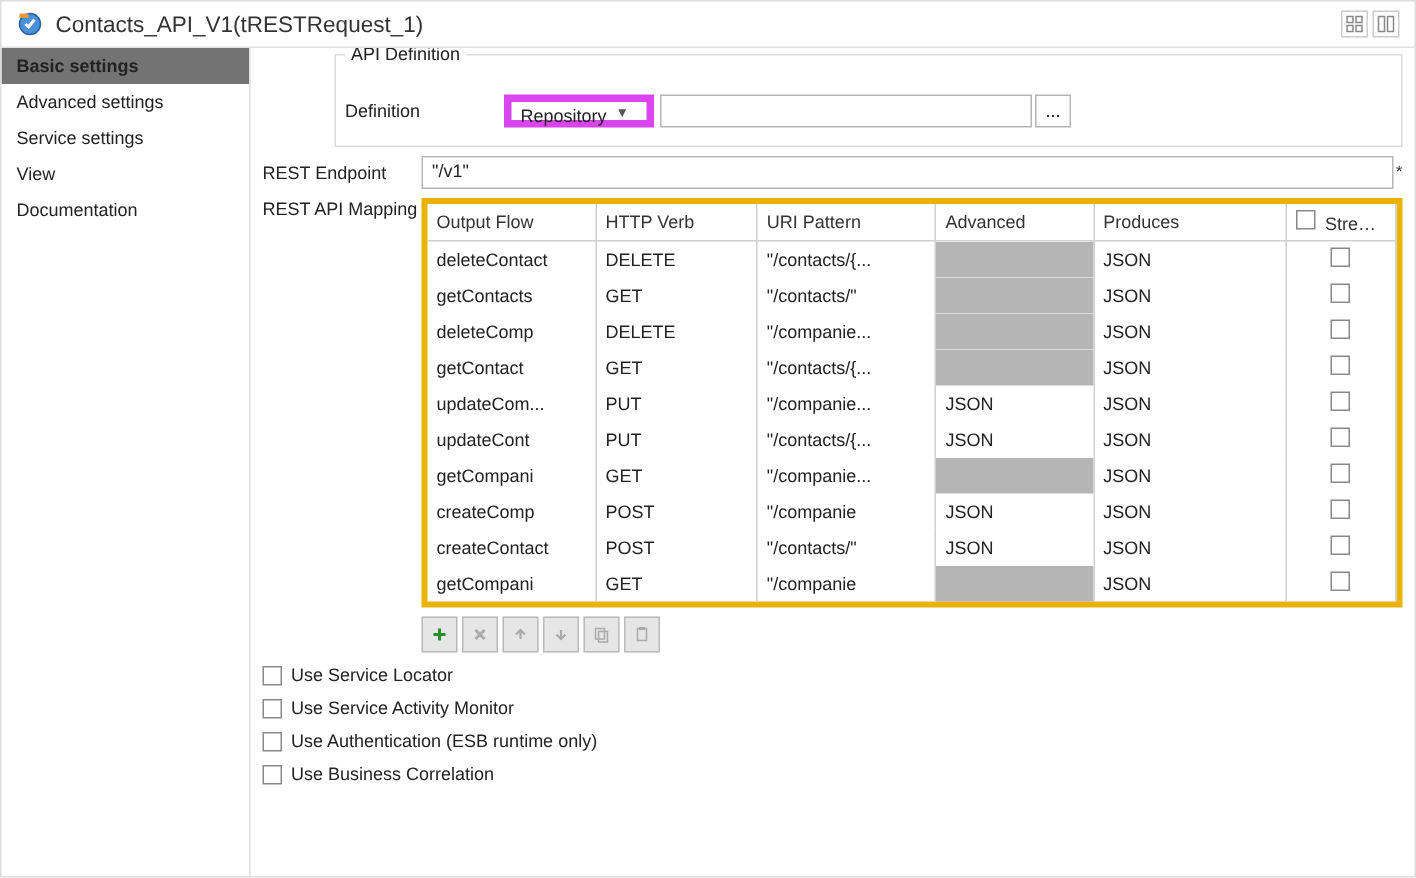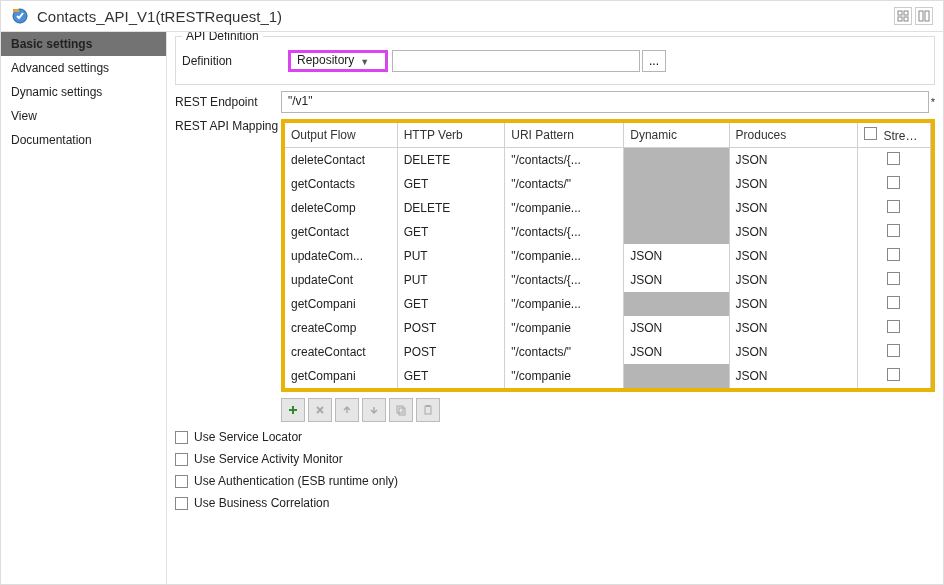--- a/index.html
+++ b/index.html
@@ -7,25 +7,25 @@
 .header { display: flex; align-items: center; padding: 6px 10px; border-bottom: 1px solid #e0e0e0; }
 .header-icon { width: 18px; height: 18px; margin-right: 8px; }
 .header-title { font-size: 15px; font-weight: normal; color: #333; flex: 1; }
 .header-buttons { display: flex; gap: 3px; }
 .view-btn { width: 18px; height: 18px; border: 1px solid #ccc; background: #fff; cursor: pointer; display: flex; align-items: center; justify-content: center; }
 .content { display: flex; height: calc(100% - 30px); }
 .sidebar { width: 166px; border-right: 1px solid #e0e0e0; }
 .sidebar-item { padding: 5px 10px; cursor: pointer; white-space: nowrap; }
 .sidebar-item.active { background: #737373; font-weight: bold; }
 .main { flex: 1; padding: 4px 8px 8px 8px; overflow: hidden; }
-.fieldset { border: 1px solid #dcdcdc; padding: 7px 6px 6px 6px; position: relative; margin-bottom: 6px; }
+.fieldset { border: 1px solid #dcdcdc; padding: 20px 6px 6px 6px; position: relative; margin-bottom: 6px; margin-left: 48px; }
 .fieldset-legend { position: absolute; top: -8px; left: 6px; background: #fff; padding: 0 4px; font-size: 12px; }
 .form-row { display: flex; align-items: center; margin-bottom: 6px; }
 .form-label { width: 106px; flex-shrink: 0; }
-.select-box { border: 3px solid #d946ef; padding: 2px 6px; background: #fff; display: flex; align-items: flex-end; gap: 6px; height: 22px; min-width: 100px; cursor: pointer; }
+.select-box { border: 5px solid #d946ef; padding: 2px 6px; background: #fff; display: flex; align-items: flex-start; gap: 6px; height: 22px; min-width: 100px; cursor: pointer; }
 .chev-down { font-size: 9px; color: #555; }
 .text-field { border: 1px solid #b5b5b5; padding: 2px 6px; height: 22px; background: #fff; flex: 1; }
 .browse-btn { width: 24px; height: 22px; border: 1px solid #b5b5b5; background: #fff; margin-left: 2px; cursor: pointer; font-size: 12px; line-height: 14px; }
 .required-mark { color: #333; margin-left: 2px; font-size: 11px; }
 .table-wrap { border: 4px solid #eab308; }
 .tbl { width: 100%; border-collapse: collapse; table-layout: fixed; }
 .tbl th, .tbl td { border-right: 1px solid #d0d0d0; padding: 4px 6px; text-align: left; font-weight: normal; white-space: nowrap; overflow: hidden; text-overflow: ellipsis; height: 24px; font-size: 12px; }
 .tbl th { border-bottom: 1px solid #d0d0d0; color: #333; }
 .tbl td.grey { background: #b5b5b5; }
 .chk { width: 13px; height: 13px; border: 1px solid #888; background: #fff; display: inline-block; }
@@ -67,21 +67,21 @@
           <rect x="7" y="1" width="4" height="10" fill="none" stroke="#888"></rect>
         </svg>
       </div>
   </div>
 </div>
 
 <div class="content">
   <div class="sidebar" id="sidebar">
       <div class="sidebar-item active">Basic settings</div>
       <div class="sidebar-item">Advanced settings</div>
-      <div class="sidebar-item">Dynamic settings</div>
+      <div class="sidebar-item">Service settings</div>
       <div class="sidebar-item">View</div>
       <div class="sidebar-item">Documentation</div>
     </div>
 
   <div class="main">
     <div class="fieldset">
       <span class="fieldset-legend">API Definition</span>
       <div class="form-row" style="margin-top:6px">
         <span class="form-label">Definition</span>
         <div class="select-box">
@@ -102,21 +102,21 @@
     <div class="form-row" style="align-items:flex-start">
       <span class="form-label">REST API Mapping</span>
       <div style="flex:1">
         <div class="table-wrap">
           <table class="tbl">
             <thead>
                 <tr>
               <th class="col-flow">Output Flow</th>
               <th class="col-verb">HTTP Verb</th>
               <th class="col-uri">URI Pattern</th>
-              <th class="col-cons">Dynamic</th>
+              <th class="col-cons">Advanced</th>
               <th class="col-prod">Produces</th>
               <th class="col-chk"><span class="chk"></span>&nbsp;&nbsp;<span>Streami</span></th>
             </tr>
               </thead>
             <tbody id="mapping-body">
                 <tr>
                   <td>deleteContact</td>
                   <td>DELETE</td>
                   <td>"/contacts/{...</td>
                   <td class="grey"></td>

